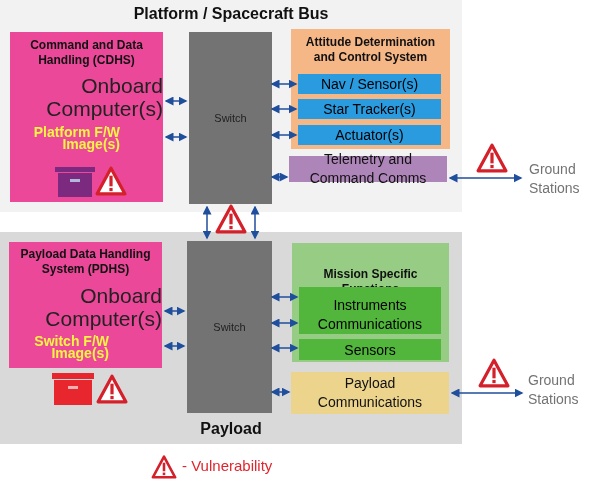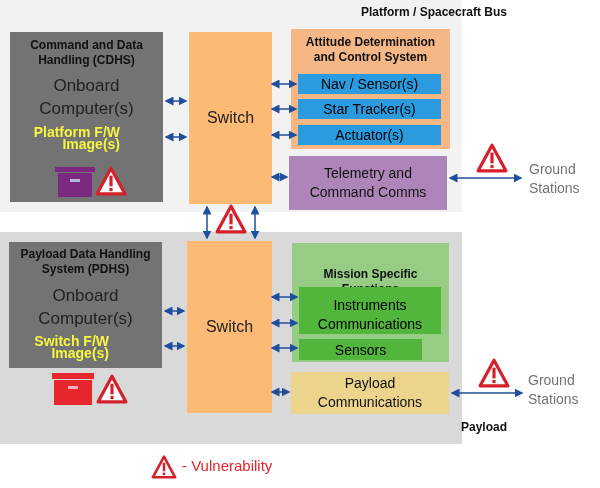--- a/index.html
+++ b/index.html
@@ -1,24 +1,24 @@
 <!DOCTYPE html>
 <html><head>
 <meta charset="utf-8">
 <style>
   html,body{margin:0;padding:0;background:#fff;}
   body{width:600px;height:488px;position:relative;overflow:hidden;font-family:"Liberation Sans",sans-serif;}
   .abs{position:absolute;box-sizing:border-box;}
   .region-top{left:0;top:0;width:462px;height:212px;background:#f2f2f2;}
   .region-bot{left:0;top:232px;width:462px;height:212px;background:#d9d9d9;}
-  .region-title{font-weight:bold;font-size:12px;color:#111;text-align:right;margin-left:45px;}
-  .blue-box{background:#737373;}
-  .switch{background:#fdba74;display:flex;align-items:center;justify-content:center;font-size:16px;color:#222;}
+  .region-title{font-weight:bold;font-size:16px;color:#111;text-align:center;}
+  .blue-box{background:#ec4899;}
+  .switch{background:#737373;display:flex;align-items:center;justify-content:center;font-size:11px;color:#222;}
   .ttl{font-weight:bold;font-size:12px;color:#111;text-align:center;line-height:15px;}
-  .obc{font-size:17px;color:#222;text-align:center;line-height:23px;}
+  .obc{font-size:21px;color:#222;text-align:right;line-height:23px;}
   .fw{font-weight:bold;font-size:14px;color:#f5f542;text-align:right;line-height:12px;}
   .adcs{background:#f6b787;}
   .sub{display:flex;align-items:center;justify-content:center;font-size:14px;color:#000000;}
   .sub-blue{background:#2b9be0;}
   .msf{background:#96cc84;}
   .sub-green{background:#52b63d;}
   .tcc{background:#ae85b9;display:flex;align-items:center;justify-content:center;text-align:center;font-size:14px;line-height:19px;color:#111;}
   .plc{background:#ecd48c;display:flex;align-items:center;justify-content:center;text-align:center;font-size:14px;line-height:19px;color:#111;}
   .ground{font-size:14px;color:#737373;line-height:19px;}
   .legend{font-size:15px;color:#e0252e;display:flex;align-items:center;gap:6px;}
@@ -66,21 +66,21 @@
 <div class="abs sub sub-blue" style="left:298px;top:74px;width:143px;height:20px;">
     <span>Nav / Sensor(s)</span>
   </div>
 <div class="abs sub sub-blue" style="left:298px;top:99px;width:143px;height:20px;">
     <span>Star Tracker(s)</span>
   </div>
 <div class="abs sub sub-blue" style="left:298px;top:125px;width:143px;height:20px;">
     <span>Actuator(s)</span>
   </div>
 
-<div class="abs tcc" style="left:289px;top:156px;width:158px;height:54px;">
+<div class="abs tcc" style="left:289px;top:156px;width:158px;height:26px;">
   <div>
     <div>Telemetry and</div>
     <div>Command Comms</div>
   </div>
 </div>
 
 <div class="abs ground" style="left:529px;top:160px;">
   <div>Ground</div>
   <div>Stations</div>
 </div>
@@ -114,21 +114,21 @@
     <div>Mission Specific</div>
     <div>Functions</div>
   </div>
 </div>
 <div class="abs sub sub-green" style="left:299px;top:287px;width:142px;height:35px;">
     <span>Instruments</span>
   </div>
 <div class="abs sub sub-green" style="left:299px;top:313px;width:142px;height:21px;">
     <span>Communications</span>
   </div>
-<div class="abs sub sub-green" style="left:299px;top:339px;width:123px;height:21px;">
+<div class="abs sub sub-green" style="left:299px;top:339px;width:142px;height:21px;">
     <span>Sensors</span>
   </div>
 
 <div class="abs plc" style="left:291px;top:372px;width:158px;height:42px;">
   <div>
     <div>Payload</div>
     <div>Communications</div>
   </div>
 </div>
 

